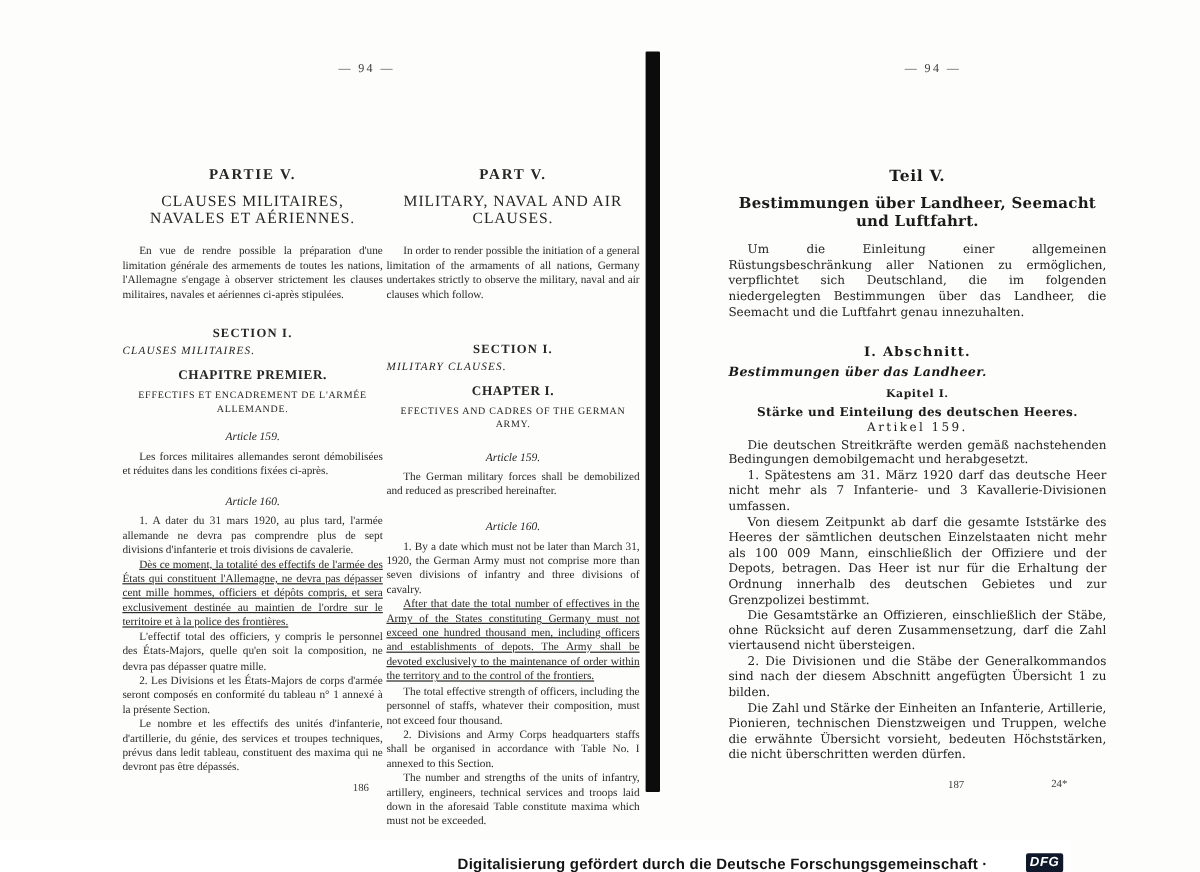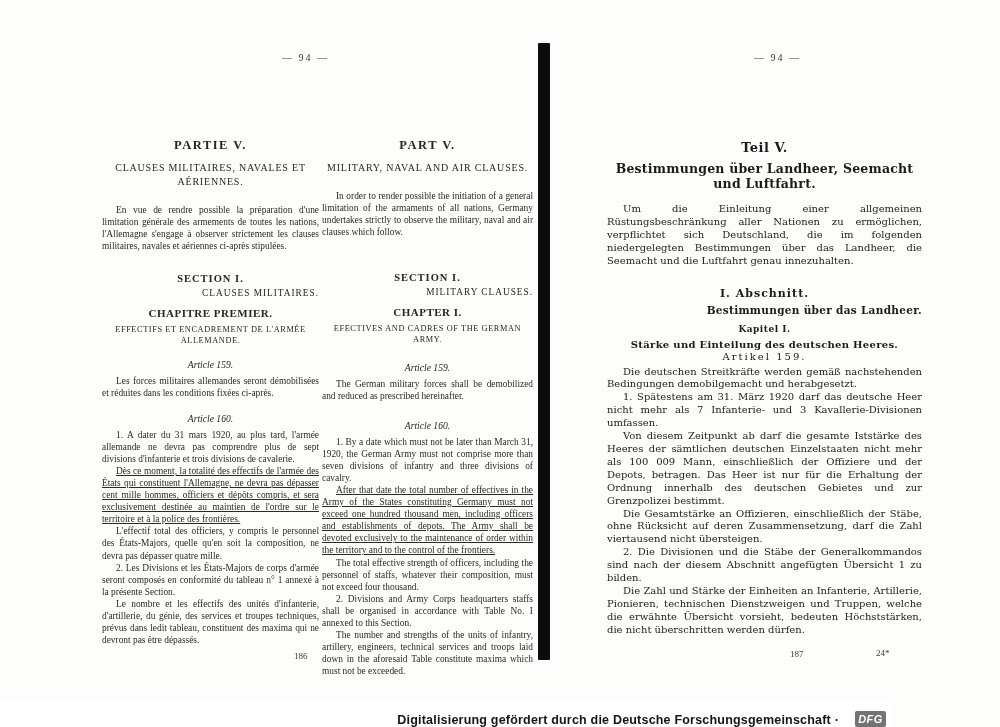--- a/index.html
+++ b/index.html
@@ -20,27 +20,27 @@
   }
   .col { position:absolute; top:138px; color:#262626; }
   .col-fr { left:102px; width:217px; }
   .col-en { left:322px; width:211px; }
   .col-de {
     left:607px; top:140px; width:315px; color:#1b1b1b;
     font-family:"DejaVu Serif", serif;
   }
   
   .h-part   { text-align:center; font-weight:bold; font-size:12.5px; letter-spacing:1.5px; margin:0 0 8px; }
-  .h-partsub{ text-align:center; font-size:10px; letter-spacing:0.8px; line-height:14px; margin:0 0 15px; }
+  .h-partsub{ text-align:center; font-size:13px; letter-spacing:0.8px; line-height:14px; margin:0 0 15px; }
   p.body {
     margin:0; font-size:9.4px; line-height:12.1px; text-align:justify;
     text-indent:14px; color:#2a2a2a;
   }
   .h-sect   { text-align:center; font-weight:bold; font-size:10.5px; letter-spacing:1px; margin:21px 0 0; }
-  .h-sectsub{ text-align:right; font-size:9.3px; letter-spacing:1px; margin:4px 0 0; }
+  .h-sectsub{ text-align:left; font-size:9.3px; letter-spacing:1px; margin:4px 0 0;font-style:italic; }
   .h-chap   { text-align:center; font-weight:bold; font-size:11px; letter-spacing:.5px; margin:9px 0 0; }
   .h-chapsub{ text-align:center; font-size:8.3px; letter-spacing:.6px; line-height:11px; margin:5px 0 0; }
   .h-art    { text-align:center; font-style:italic; font-size:9.6px; margin:13px 0 5px; }
   .mt4 { margin-top:4px;text-decoration:underline; } .mt6 { margin-top:6px; } .mt8 { margin-top:8px; }
   
   .col-de .h-part    { font-size:13px; letter-spacing:.5px; margin-bottom:6px; }
   .col-de .h-partsub { font-weight:bold; font-size:12.5px; letter-spacing:.2px; line-height:15px; margin-bottom:12px; }
   .col-de p.body     { font-size:10px; line-height:12.9px; text-indent:16px; color:#222; }
   .col-de .h-sect    { font-size:11px; margin-top:19px; }
   .col-de .h-sectsub { font-weight:bold; font-size:10.5px; letter-spacing:.3px; }
@@ -123,14 +123,14 @@
   <p class="body">2. Die Divisionen und die Stäbe der Generalkommandos sind nach der diesem Abschnitt angefügten Übersicht 1 zu bilden.</p>
   <p class="body">Die Zahl und Stärke der Einheiten an Infanterie, Artillerie, Pionieren, technischen Dienstzweigen und Truppen, welche die erwähnte Übersicht vorsieht, bedeuten Höchststärken, die nicht überschritten werden dürfen.</p>
 </div>
 
 <div class="pg-num" style="left:294px; top:651px;">186</div>
 <div class="pg-num" style="left:790px; top:649px;">187</div>
 <div class="pg-num" style="left:876px; top:648px;">24*</div>
 
 <div class="footer-bar">
   <span class="footer-text" style="color: rgb(21, 21, 21);">Digitalisierung gefördert durch die Deutsche Forschungsgemeinschaft ·</span>
-  <span class="dfg-logo" style="background: #737373;">DFG</span>
+  <span class="dfg-logo" style="background: #0f172a; margin-left: 16px;">DFG</span>
 </div>
 
 </body></html>

